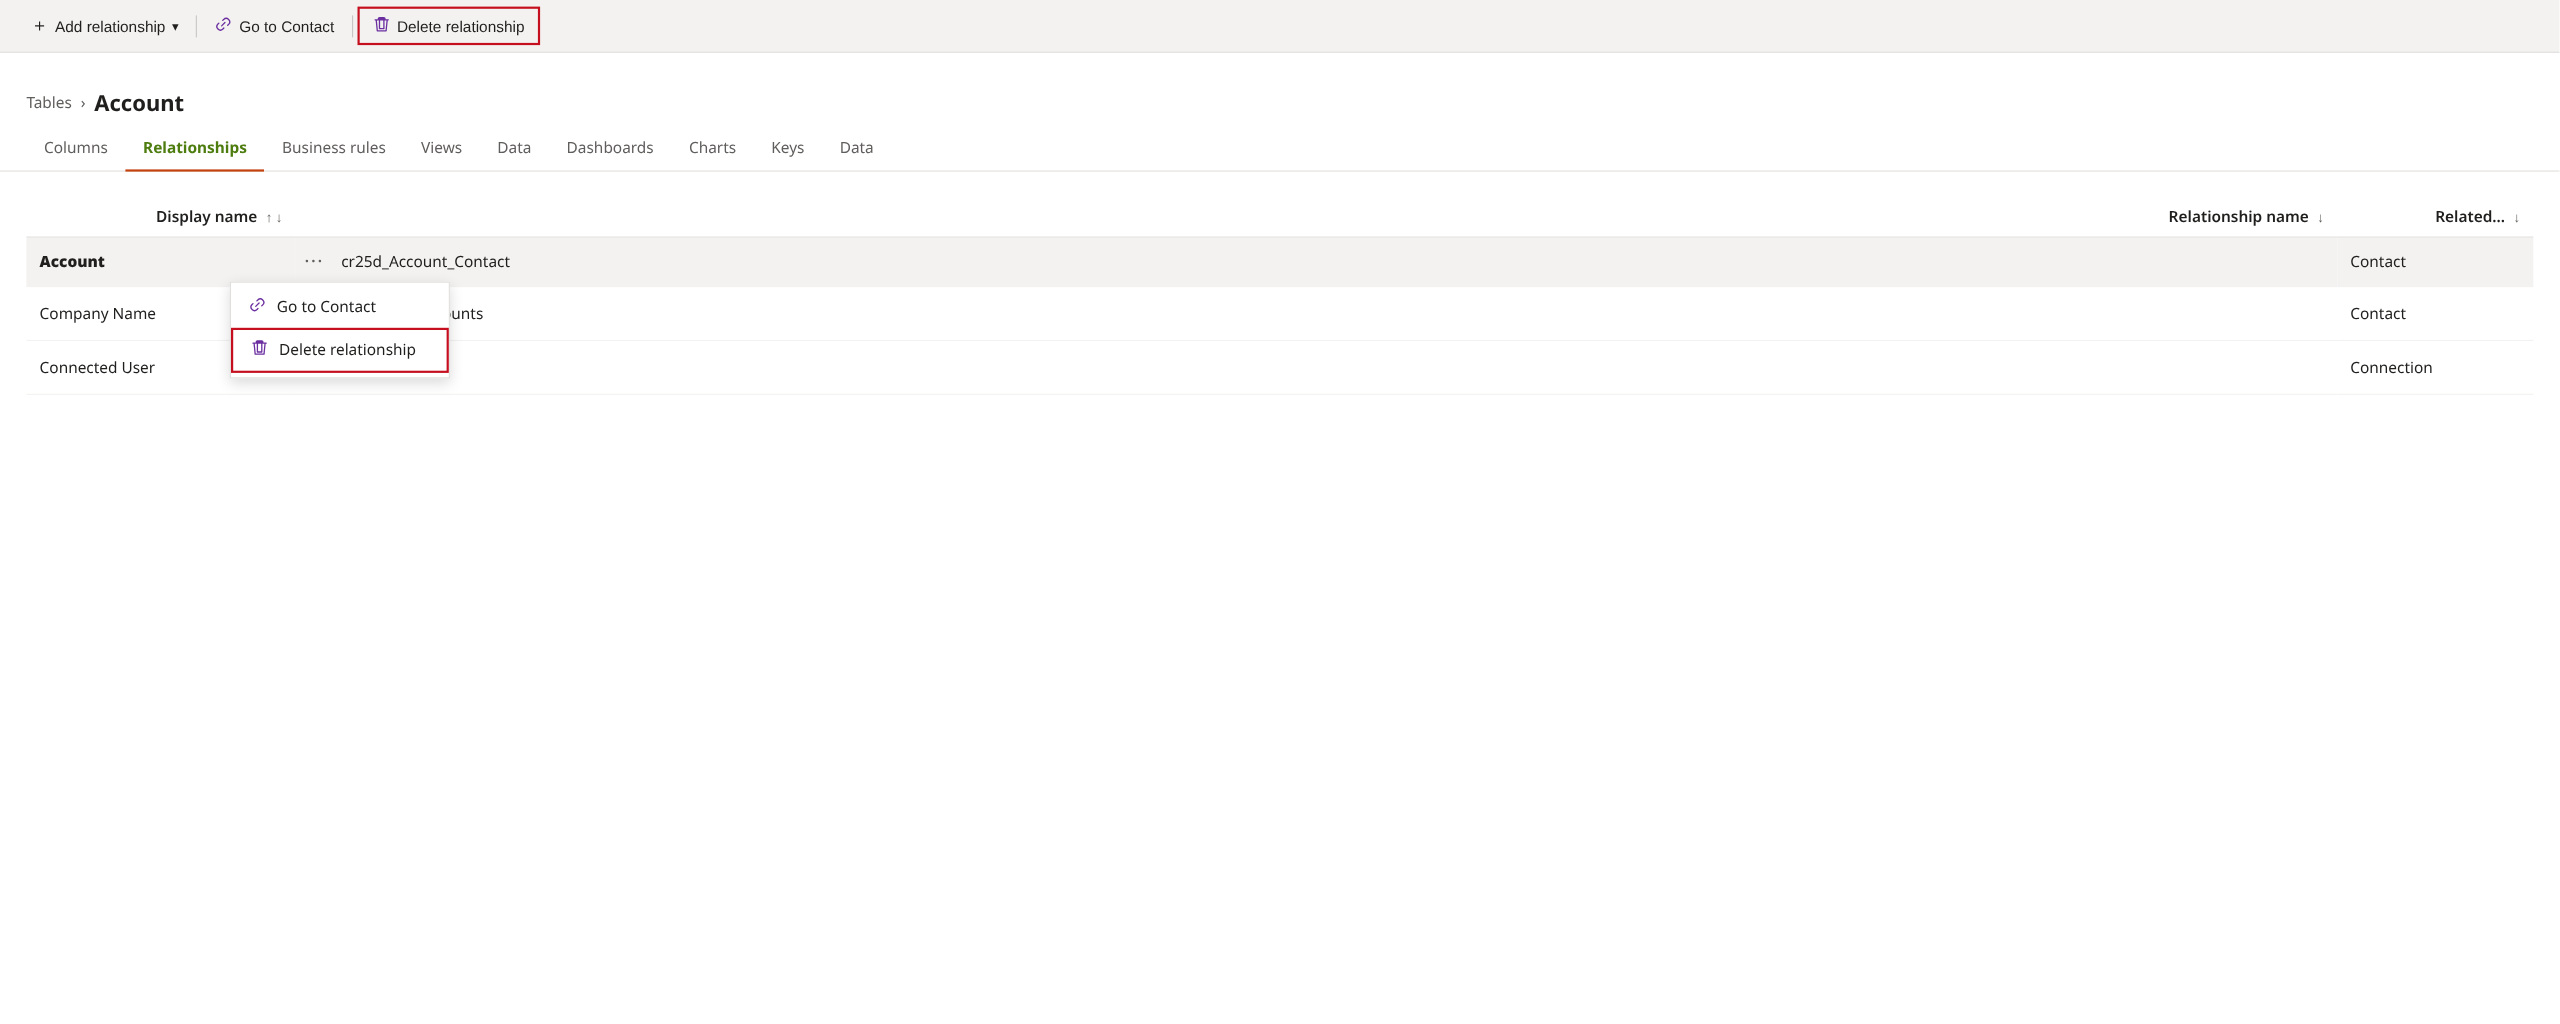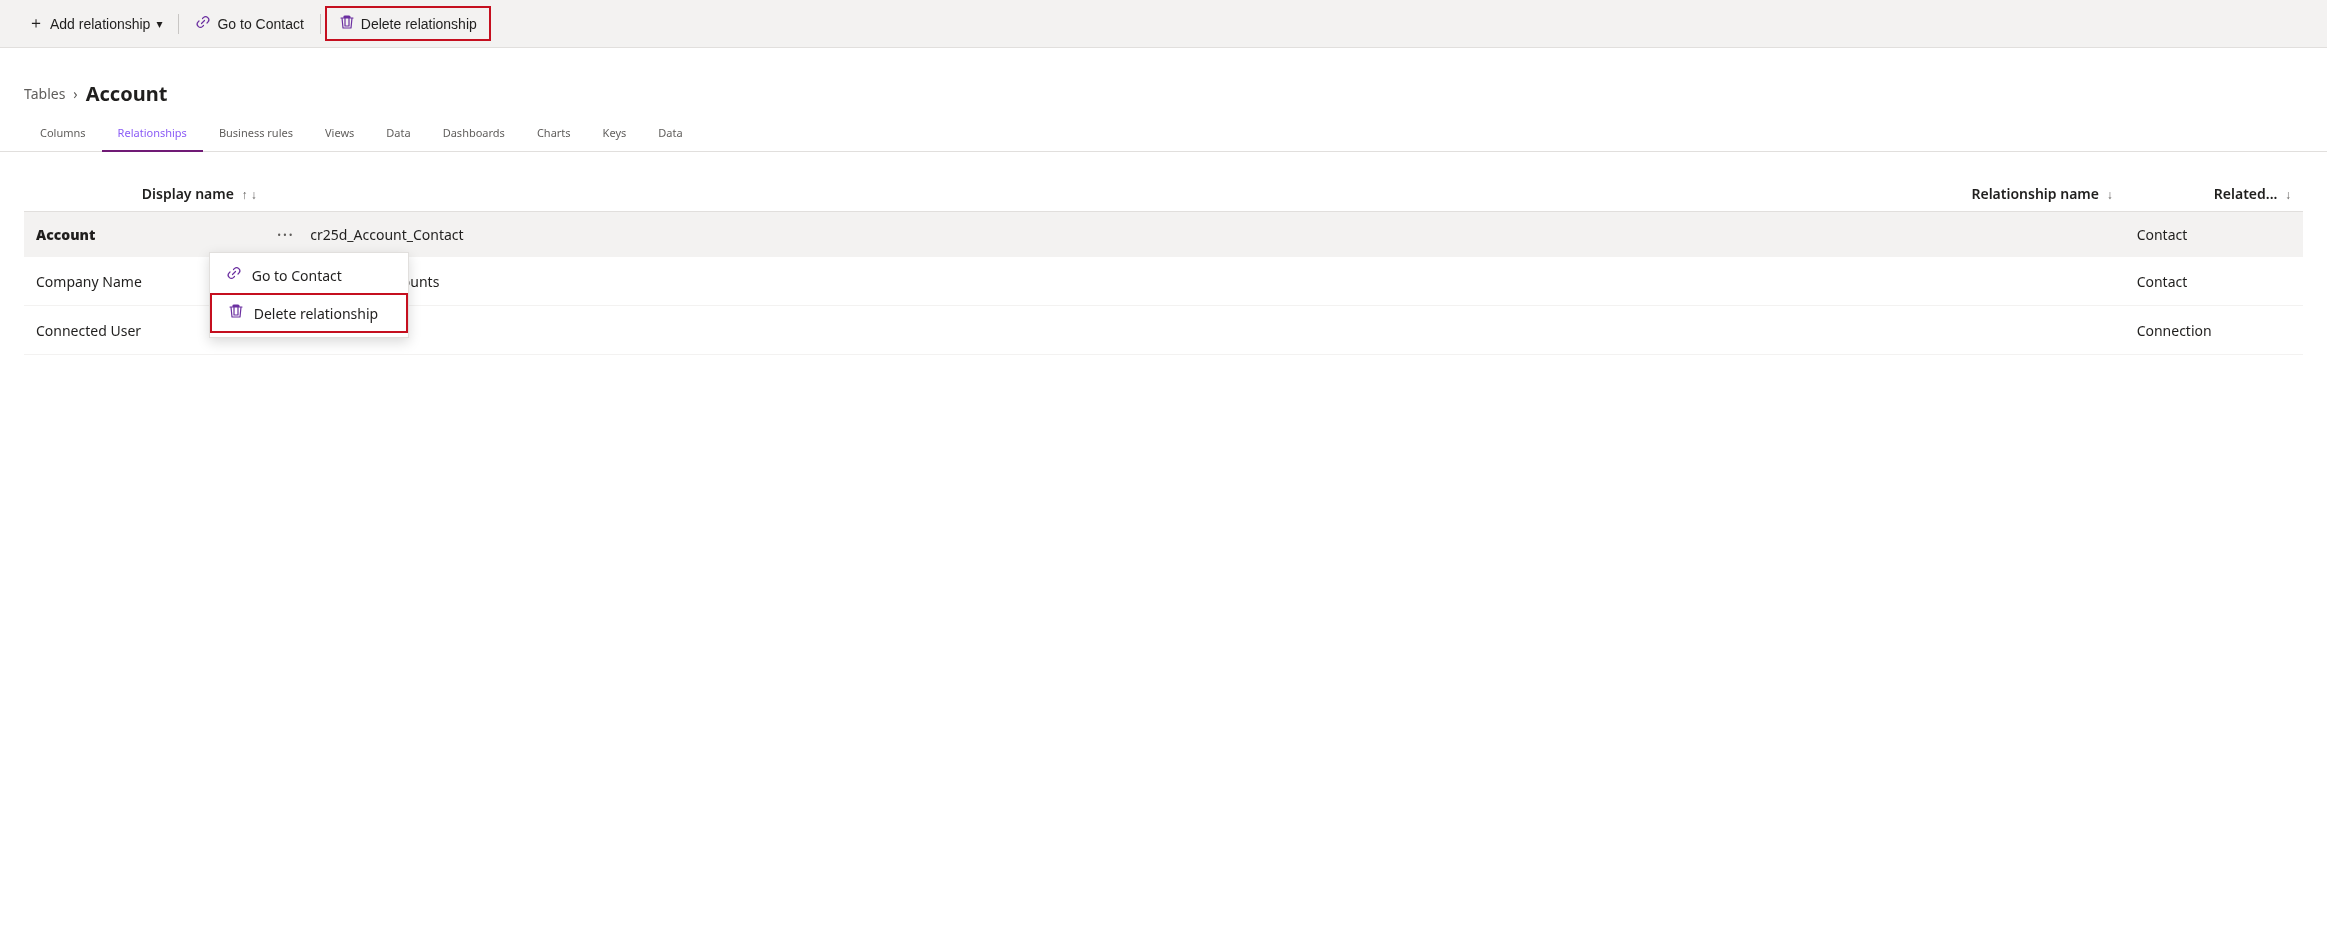--- a/index.html
+++ b/index.html
@@ -69,30 +69,30 @@
     .tabs {
       display: flex;
       align-items: center;
       padding: 0 24px;
       border-bottom: 1px solid #e1dfdd;
       margin-top: 4px;
     }
     .tab {
       padding: 10px 16px;
       cursor: pointer;
-      font-size: 11px;
+      font-size: 14px;
       color: #605e5c;
       border-bottom: 2px solid transparent;
       margin-bottom: -1px;
       white-space: nowrap;
     }
     .tab.active {
-      color: #8b5cf6;
-      border-bottom: 2px solid #701a75;
-      font-weight: 400;
+      color: #4d7c0f;
+      border-bottom: 2px solid #c2410c;
+      font-weight: 700;
     }
 
     
     .main {
       padding: 24px 24px 0 24px;
     }
 
     
     .data-table {
       width: 100%;

